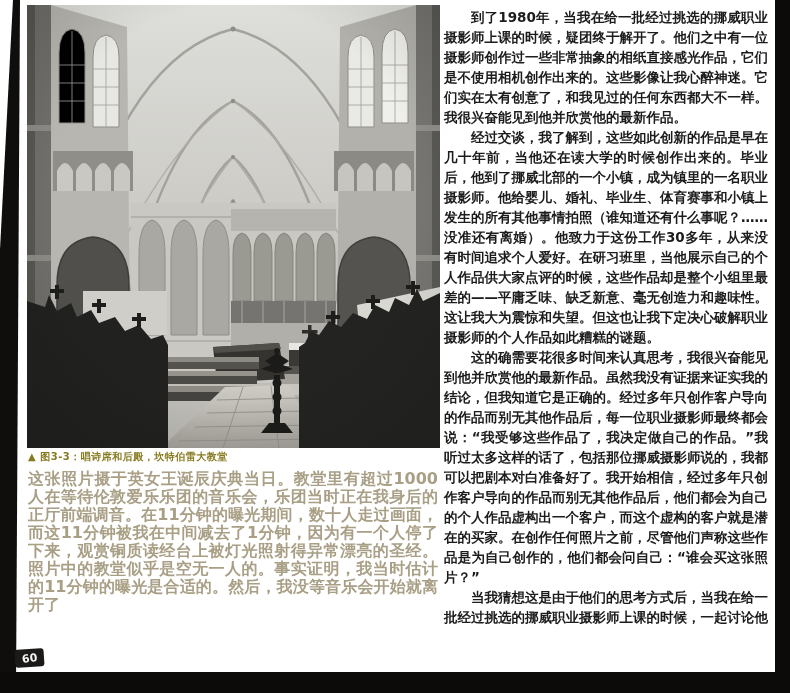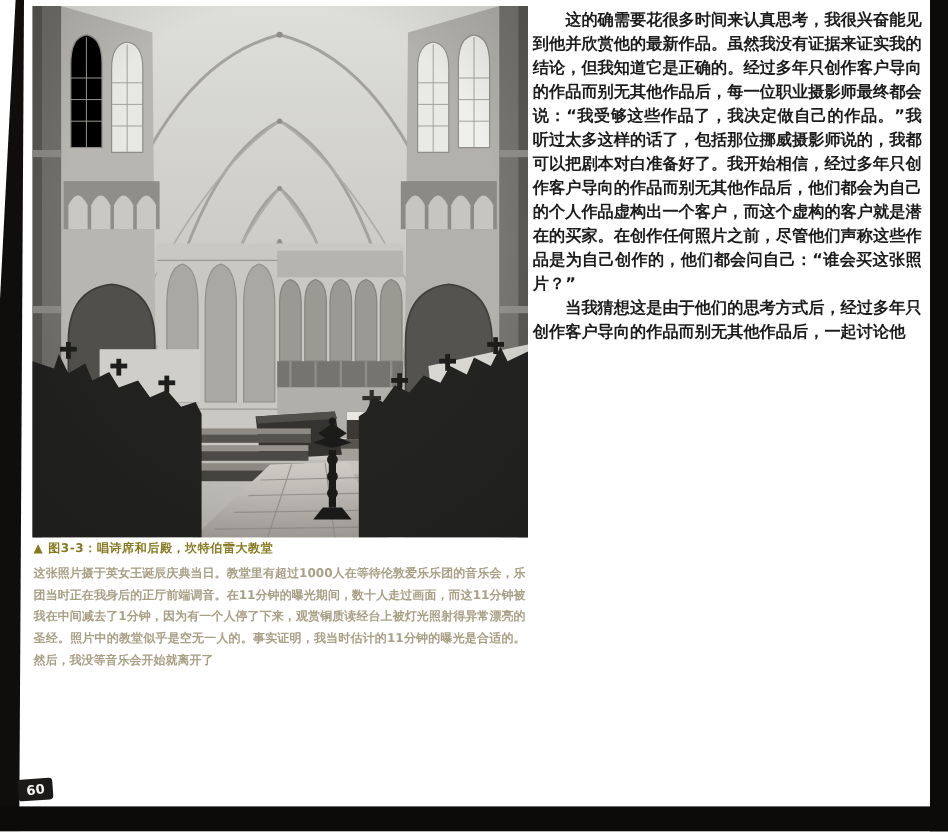--- a/index.html
+++ b/index.html
@@ -30,21 +30,21 @@
   
   .photo{position:absolute;left:27px;top:5px;width:413px;height:443px;}
   .photo svg{display:block;}
 
   .cap-title{
     position:absolute;left:28px;top:450px;width:410px;
     color:#867a1f;font-size:10px;font-weight:bold;letter-spacing:.5px;
   }
   .cap-body{
     position:absolute;left:28px;top:470px;width:410px;
-    color:#a89f85;font-size:10px;line-height:18px;font-weight:bold;
+    color:#a89f85;font-size:16px;line-height:18px;font-weight:bold;
     text-align:justify;
   }
 
   
   .article{
     position:absolute;left:444px;top:7px;width:324px;
     color:#1c1c1c;font-size:13.5px;line-height:20px;font-weight:bold;
     text-align:justify;
   }
   .article p{margin:0;text-indent:2em;}
@@ -255,22 +255,24 @@
       </svg>
     </div>
 
     <figcaption>
       <div class="cap-title">▲ 图3-3：唱诗席和后殿，坎特伯雷大教堂</div>
       <div class="cap-body">这张照片摄于英女王诞辰庆典当日。教堂里有超过1000人在等待伦敦爱乐乐团的音乐会，乐团当时正在我身后的正厅前端调音。在11分钟的曝光期间，数十人走过画面，而这11分钟被我在中间减去了1分钟，因为有一个人停了下来，观赏铜质读经台上被灯光照射得异常漂亮的圣经。照片中的教堂似乎是空无一人的。事实证明，我当时估计的11分钟的曝光是合适的。然后，我没等音乐会开始就离开了</div>
     </figcaption>
   </figure>
 
   <div class="article">
+    <p>到了1980年，当我在给一批经过挑选的挪威职业摄影师上课的时候，疑团终于解开了。他们之中有一位摄影师创作过一些非常抽象的相纸直接感光作品，它们是不使用相机创作出来的。这些影像让我心醉神迷。它们实在太有创意了，和我见过的任何东西都大不一样。我很兴奋能见到他并欣赏他的最新作品。</p>
+    <p>经过交谈，我了解到，这些如此创新的作品是早在几十年前，当他还在读大学的时候创作出来的。毕业后，他到了挪威北部的一个小镇，成为镇里的一名职业摄影师。他给婴儿、婚礼、毕业生、体育赛事和小镇上发生的所有其他事情拍照（谁知道还有什么事呢？……没准还有离婚）。他致力于这份工作30多年，从来没有时间追求个人爱好。在研习班里，当他展示自己的个人作品供大家点评的时候，这些作品却是整个小组里最差的——平庸乏味、缺乏新意、毫无创造力和趣味性。这让我大为震惊和失望。但这也让我下定决心破解职业摄影师的个人作品如此糟糕的谜题。</p>
     <p>这的确需要花很多时间来认真思考，我很兴奋能见到他并欣赏他的最新作品。虽然我没有证据来证实我的结论，但我知道它是正确的。经过多年只创作客户导向的作品而别无其他作品后，每一位职业摄影师最终都会说：“我受够这些作品了，我决定做自己的作品。”我听过太多这样的话了，包括那位挪威摄影师说的，我都可以把剧本对白准备好了。我开始相信，经过多年只创作客户导向的作品而别无其他作品后，他们都会为自己的个人作品虚构出一个客户，而这个虚构的客户就是潜在的买家。在创作任何照片之前，尽管他们声称这些作品是为自己创作的，他们都会问自己：“谁会买这张照片？”</p>
-    <p>当我猜想这是由于他们的思考方式后，经过多年只创作客户导向的作品而别无其他作品后，一起讨论他</p>
+    <p>当我猜想这是由于他们的思考方式后，当我在给一批经过挑选的挪威职业摄影师上课的时候，一起讨论他</p>
   </div>
 
   <div class="left-wedge"></div>
   <div class="right-bar"></div>
   <div class="bottom-bar"></div>
 
   <div class="page-tab">
     <span>60</span>
   </div>
 

